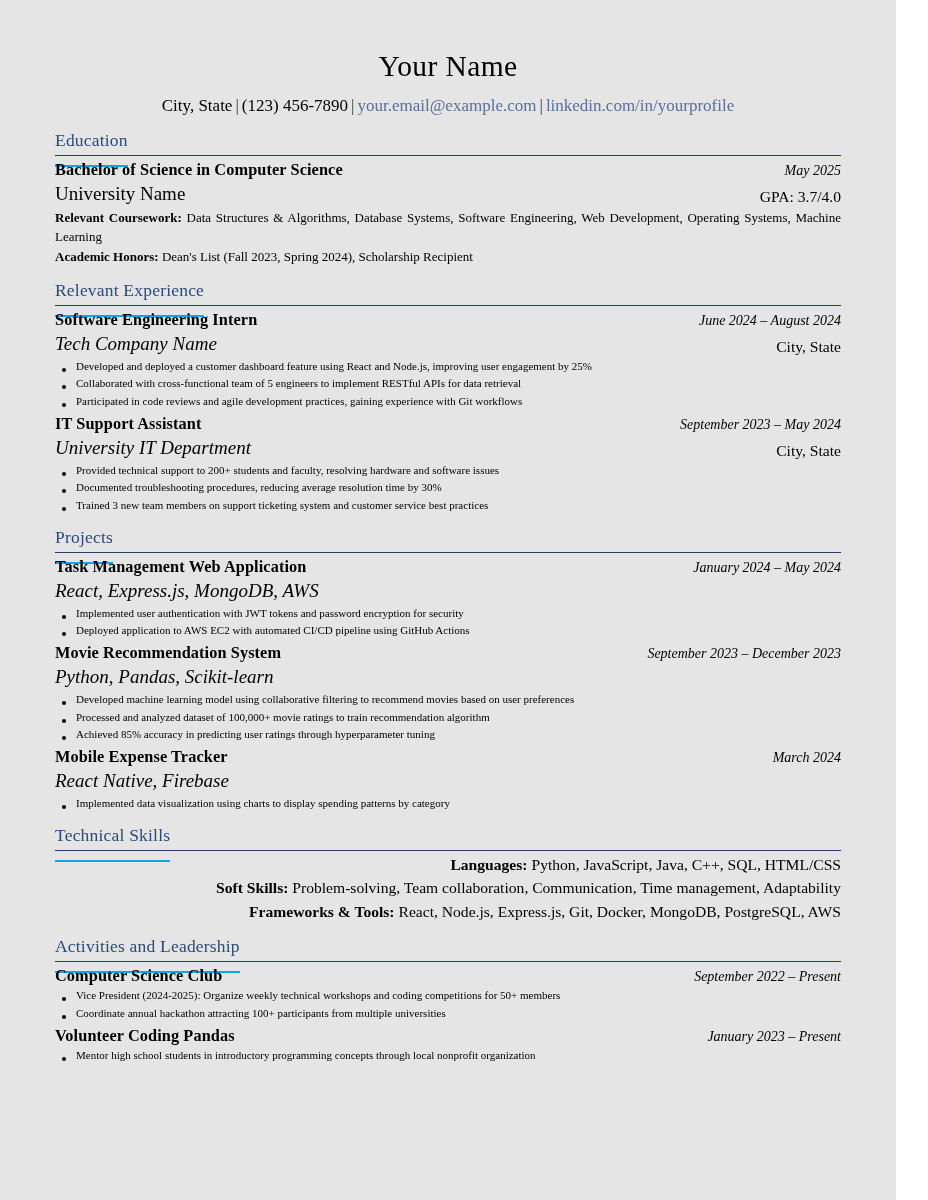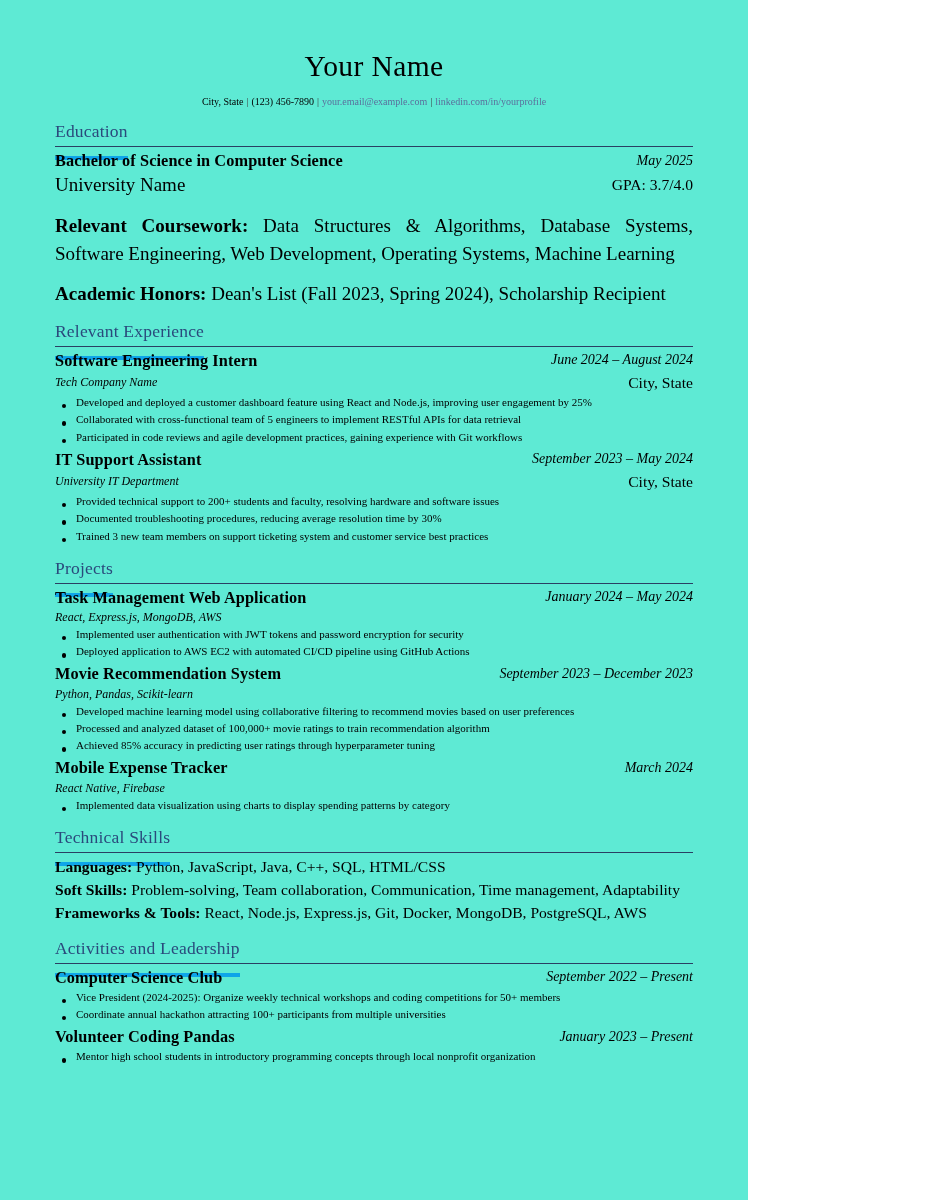--- a/index.html
+++ b/index.html
@@ -11,39 +11,39 @@
   }
   body {
     width: 928px;
     height: 1200px;
     font-family: "Liberation Serif", "DejaVu Serif", serif;
     color: #000000;
     overflow: hidden;
   }
   .page {
     position: relative;
-    width: 748px;
+    width: 896px;
     height: 1200px;
     padding: 36px 55px 0 55px;
-    background: #5eead4;
+    background: #e5e5e5;
     font-family: Liberation Serif, serif;
   }
 
   
   .doc-name {
     text-align: center;
     font-size: 29.5px;
     font-weight: normal;
     letter-spacing: 0.4px;
     margin: 14px 0 0 0;
     line-height: 1.15;
   }
   .contact-line {
     text-align: center;
-    font-size: 10px;
+    font-size: 17px;
     margin-top: 11px;
     line-height: 1.3;
     white-space: nowrap;
   }
   .contact-sep {
     color: #3a3a3a;
     padding: 0 3px;
   }
   .contact-link {
     color: #5a6f9c;
@@ -57,53 +57,53 @@
   .section-title {
     color: #2a4a7c;
     font-size: 17.5px;
     font-weight: normal;
     letter-spacing: 0.2px;
     line-height: 1.2;
     padding-bottom: 1px;
     display: block;
   }
   .section-title .ul-text {
-    border-bottom: 4px solid #0ea5e9;
+    border-bottom: 2px solid #0ea5e9;
     padding-bottom: 15px;
   }
   .section-rule {
     border: 0;
     border-top: 1.1px solid #2a3f63;
     margin: 3px 0 2px 0;
     width: 100%;
   }
 
   
   .entry { margin-top: 2px; }
   .entry-row {
     display: flex;
     justify-content: space-between;
-    align-items: center;
+    align-items: flex-end;
     line-height: 1.42;
     width: 100%;
   }
   .entry-title {
     font-weight: bold;
     font-size: 16.3px;
     letter-spacing: 0.1px;
   }
   .entry-date {
     font-style: italic;
     font-size: 14px;
     white-space: nowrap;
     padding-left: 14px;
   }
   .entry-sub {
     font-style: italic;
-    font-size: 12px;
+    font-size: 19px;
   }
   .entry-plain {
     font-style: normal;
     font-size: 19px;
   }
   .entry-loc {
     font-size: 15.6px;
     white-space: nowrap;
     padding-left: 14px;
   }
@@ -132,35 +132,35 @@
     border-radius: 50%;
     background: #000000;
   }
   ul.bullets > li.justify {
     text-align: justify;
     text-justify: inter-word;
   }
 
   
   .labeled-line {
-    font-size: 19px;
+    font-size: 13px;
     line-height: 1.45;
     text-align: justify;
     text-justify: inter-word;
-    margin-top: 13px;
+    margin-top: 1px;
     hyphens: auto;
     -webkit-hyphens: auto;
   }
   .labeled-line .lbl {
     font-weight: bold;
   }
   .skills-line {
     font-size: 15.6px;
     line-height: 1.5;
-    text-align: left;
+    text-align: right;
   }
   .skills-line .lbl { font-weight: bold; }
 </style>
 </head>
 <body>
 
 <div class="page">
 
   <div>
     <h1 class="doc-name">Your Name</h1>

